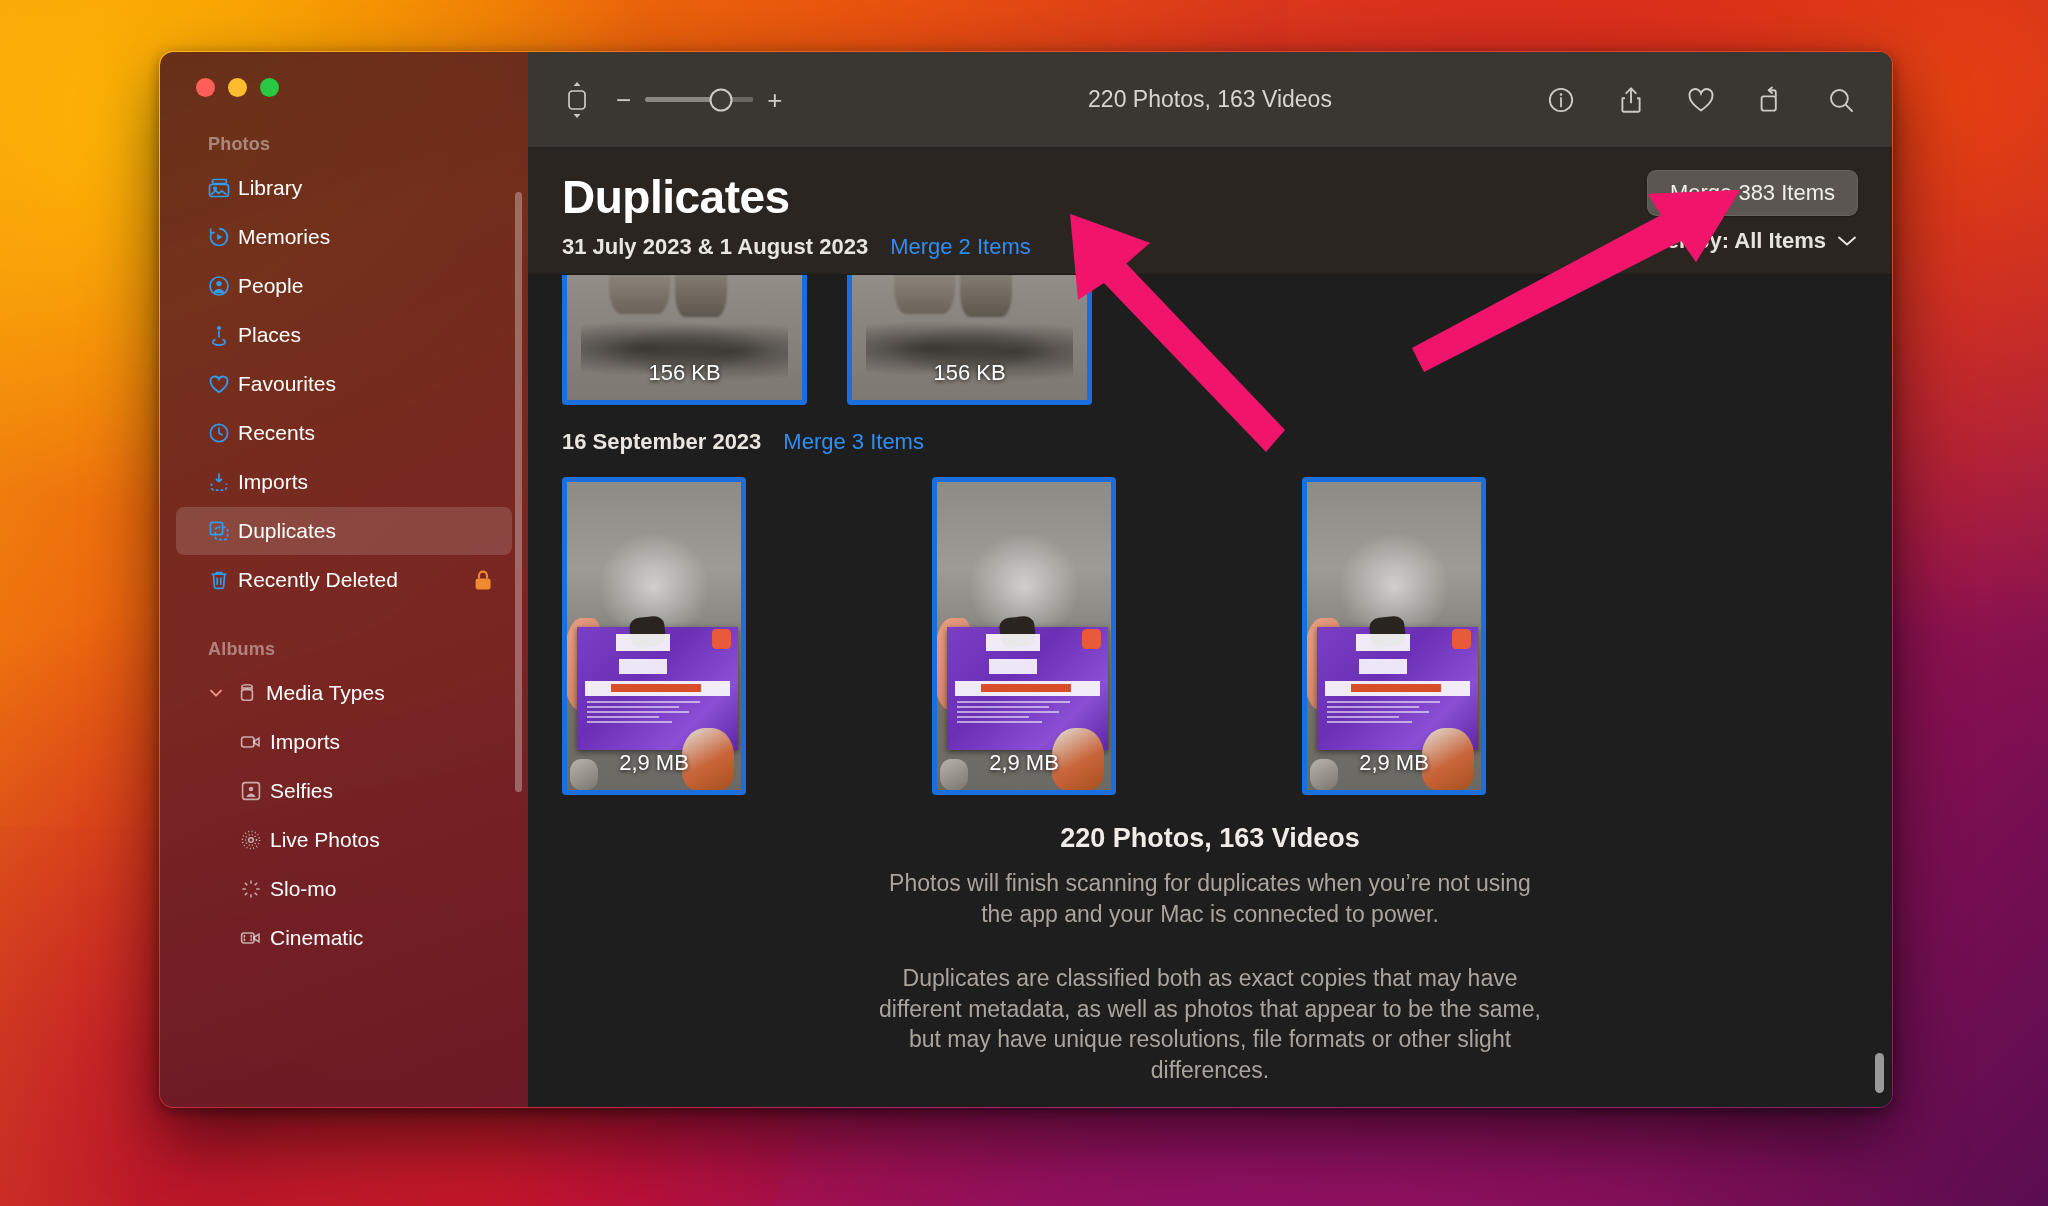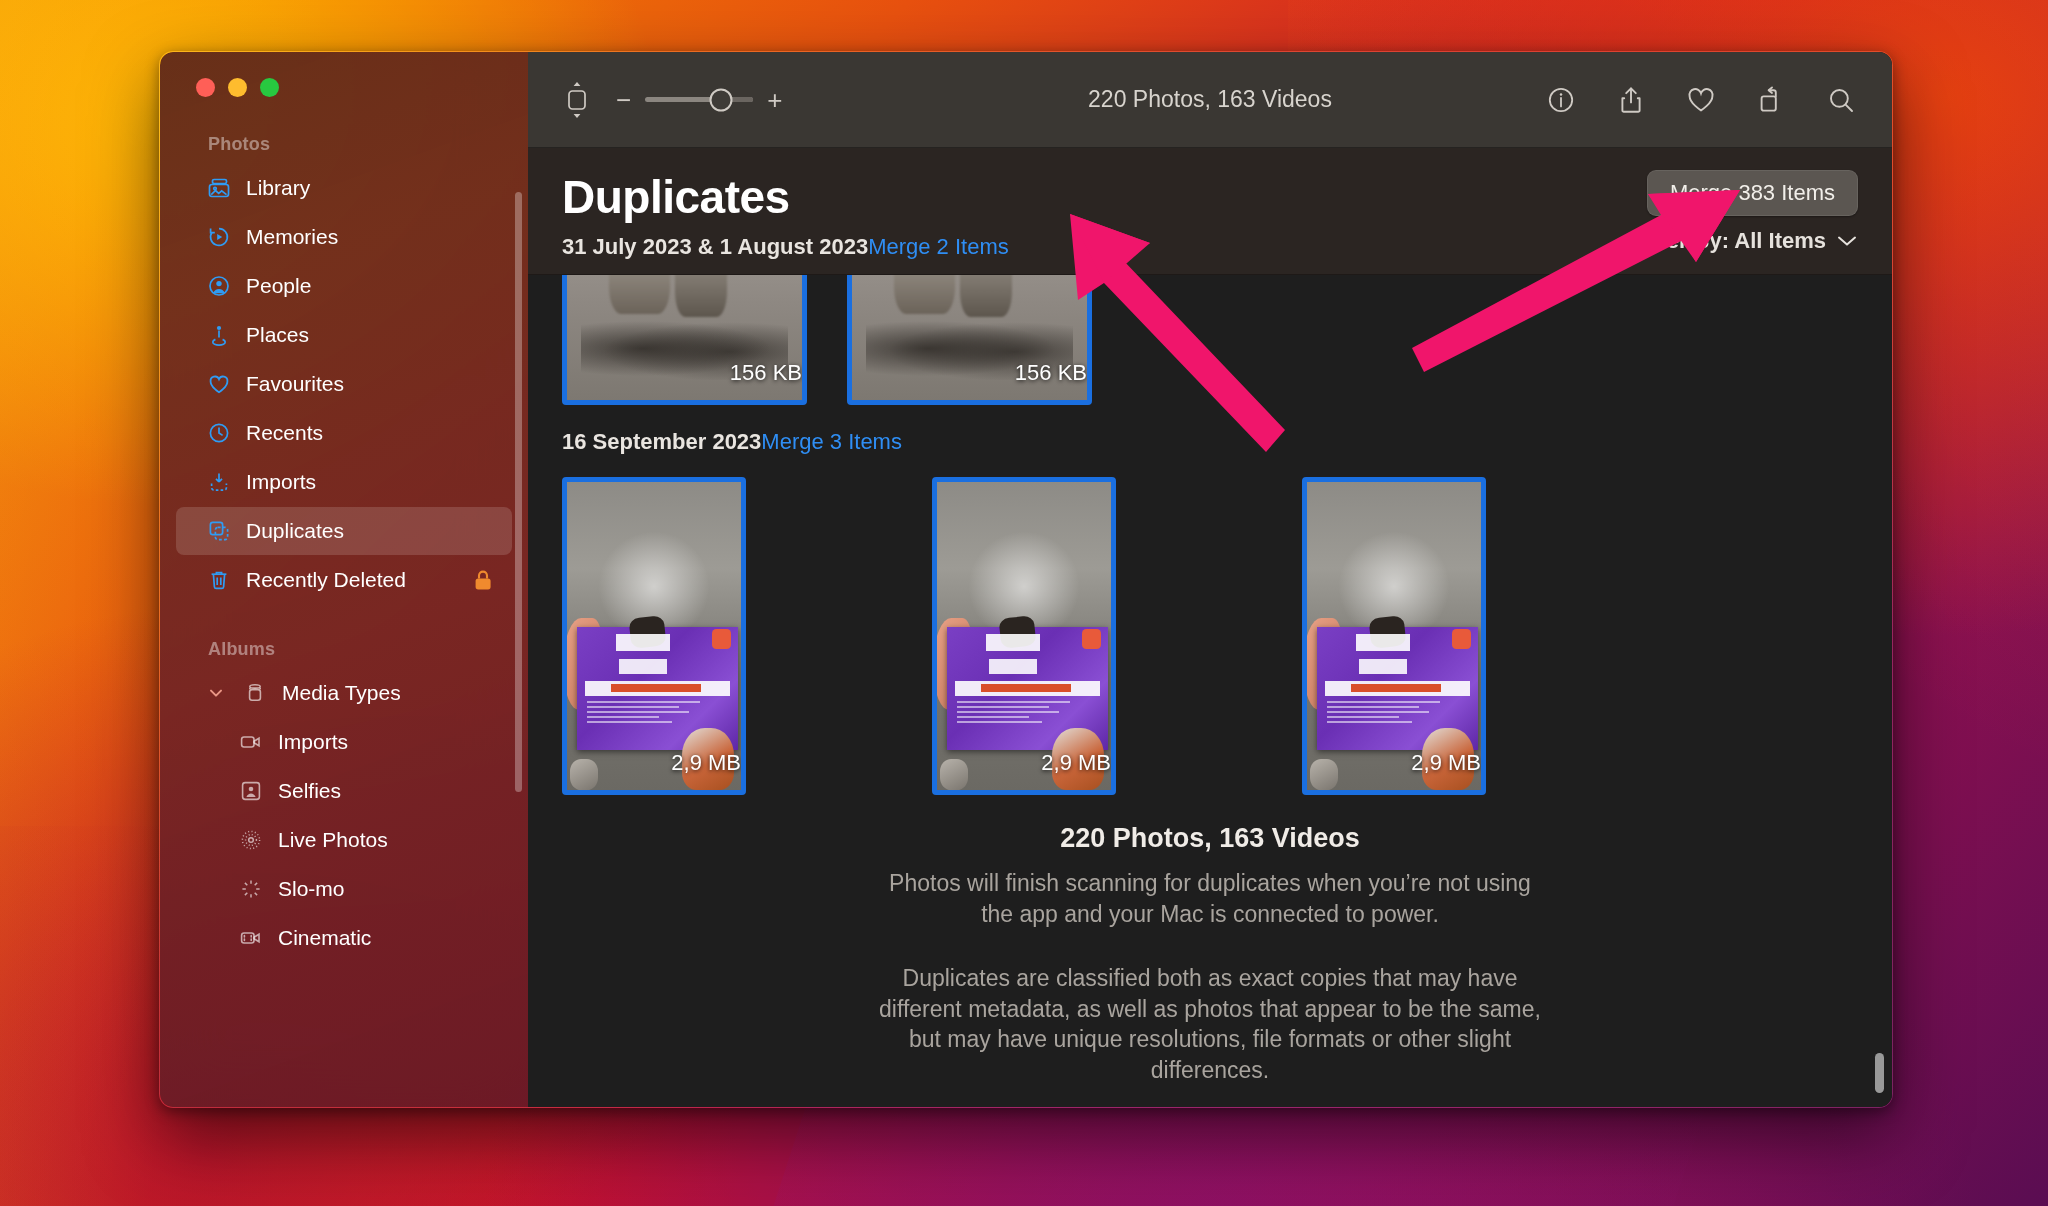--- a/index.html
+++ b/index.html
@@ -61,21 +61,21 @@
   .l-green { background: #28c840; }
 
   .sb-section-title {
     font-size: 18px; font-weight: 700;
     color: rgba(255,255,255,.42);
     padding: 6px 0 8px 48px;
     letter-spacing: .2px;
   }
   .sb-item {
     display: flex; align-items: center;
-    gap: 14px;
+    gap: 6px;
     height: 48px;
     margin: 1px 16px;
     padding-left: 30px;
     border-radius: 8px;
     color: #fff;
     font-size: 21px;
     white-space: nowrap;
     justify-content: center;
   }
   .sb-item.indent { padding-left: 62px; }
@@ -160,21 +160,21 @@
     flex: 0 0 auto;
     border-bottom: 1px solid rgba(0,0,0,.3);
     z-index: 3;
   }
   .page-title {
     font-size: 46px; font-weight: 700; color: #fff;
     letter-spacing: -.5px;
     margin-bottom: 10px;
   }
   .group-head-row {
-    display: flex; align-items: baseline; 
+    display: flex; align-items: baseline; gap: 22px;
   }
   .group-date { font-size: 22px; font-weight: 700; color: #e9e5e0; }
   .merge-link { font-size: 22px; color: #2f8ef4; }
   .hb-right {
     position: absolute; right: 34px; top: 22px;
     display: flex; flex-direction: column; align-items: flex-end; gap: 12px;
   }
   .merge-btn {
     background: #5b5651;
     color: #f2efea;
@@ -200,21 +200,21 @@
   .row-thumbs { display: flex; gap: 40px; padding-top: 0; }
   .thumb {
     position: relative;
     border: 5px solid #1a6fe0;
     border-radius: 4px;
     overflow: hidden;
     background: #555;
   }
   .thumb .size {
     position: absolute; left: 0; right: 0; bottom: 14px;
-    text-align: right;
+    text-align: center;
     color: #fff; font-size: 22px; font-weight: 500;
     text-shadow: 0 1px 4px rgba(0,0,0,.85);
   }
   
   .street {
     width: 100%; height: 100%;
     background:
       linear-gradient(180deg, #b8b2aa 0%, #9e9892 30%, #8e8882 60%, #7d7871 100%);
     position: relative;
   }

